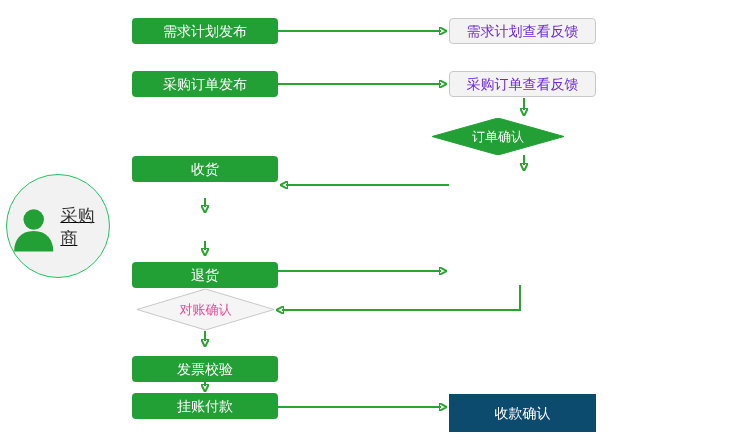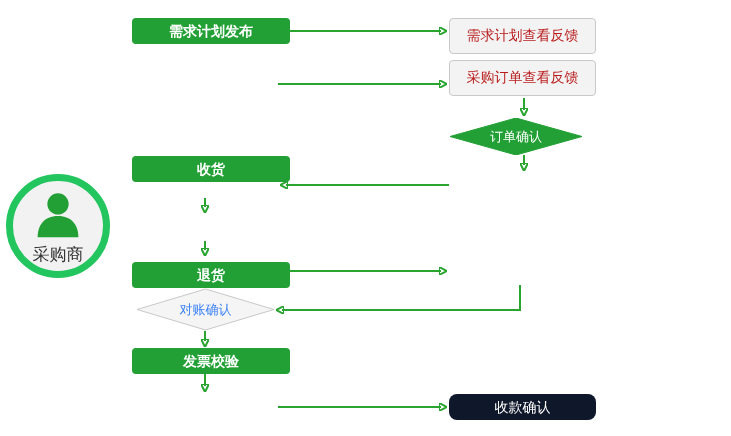--- a/index.html
+++ b/index.html
@@ -2,37 +2,37 @@
 <html><head>
 <meta charset="utf-8">
 <style>
   html,body{margin:0;padding:0;background:#ffffff;}
   body{font-family:"Liberation Sans","DejaVu Sans",sans-serif;}
   .canvas{position:relative;width:731px;height:436px;background:#ffffff;overflow:hidden;}
 
   
   .node{position:absolute;display:flex;align-items:center;justify-content:center;
         box-sizing:border-box;font-size:14px;line-height:1;}
-  .green-box{width:158px;height:26px;background:#23a035;color:#ffffff;border-radius:4px;font-weight:bold;}
-  .gray-box{width:147px;height:36px;background:#f3f3f3;color:#b91c1c;
-            border:1px solid #c9c9c9;border-radius:4px;font-size:14px;font-family:Liberation Mono, monospace;}
-  .red-box{width:147px;height:26px;background:#0f172a;color:#ffffff;border-radius:8px;}
+  .green-box{width:146px;height:26px;background:#23a035;color:#ffffff;border-radius:4px;}
+  .gray-box{width:147px;height:26px;background:#f3f3f3;color:#6d28d9;
+            border:1px solid #c9c9c9;border-radius:4px;font-size:14px;}
+  .red-box{width:147px;height:38px;background:#0c4a6e;color:#ffffff;border-radius:0;}
 
   
   .diamond{position:absolute;}
   .diamond svg{position:absolute;left:0;top:0;width:100%;height:100%;}
   .diamond .d-label{position:absolute;left:0;top:0;width:100%;height:100%;
         display:flex;align-items:center;justify-content:center;font-size:13px;}
   .d-green .d-label{color:#ffffff;}
-  .d-gray .d-label{color:#3b82f6;}
+  .d-gray .d-label{color:#ec4899;}
 
   
   .actor{position:absolute;width:104px;height:104px;border-radius:50%;
-         background:#f2f2f2;border:7px solid #22c55e;box-sizing:border-box;
-         display:flex;flex-direction:column;align-items:center;}
+         background:#f2f2f2;border:1px solid #22c55e;box-sizing:border-box;
+         display:flex;flex-direction:row;align-items:center;text-decoration:underline;}
   .actor svg{margin-top:10px;}
   .actor .actor-label{font-size:17px;color:#333333;margin-top:2px;}
 
   
   .edges-svg{position:absolute;left:0;top:0;width:731px;height:436px;pointer-events:none;}
   .edges-svg path{stroke:#28a42f;stroke-width:2;fill:none;}
 </style>
 </head>
 <body>
 
@@ -63,46 +63,52 @@
       <circle cx="30" cy="14" r="11.5" fill="#23a035"></circle>
       <path d="M30 27 C15 27 8 37 8 50 L52 50 C52 37 45 27 30 27 Z" fill="#23a035"></path>
     </svg>
     <span class="actor-label">采购商</span>
   </div>
 
 
   <div class="node green-box" style="left:132px;top:18px">
     <span>需求计划发布</span>
   </div>
+  <div class="node green-box" style="left:132px;top:71px">
+    <span>采购订单发布</span>
+  </div>
   <div class="node green-box" style="left:132px;top:156px">
     <span>收货</span>
   </div>
   <div class="node green-box" style="left:132px;top:262px">
     <span>退货</span>
   </div>
 
   <div class="diamond d-gray" style="left:136px;top:288px;width:139px;height:43px">
     <svg viewBox="0 0 139 43" preserveAspectRatio="none">
       <polygon points="69.5,1 138,21.5 69.5,42 1,21.5" fill="#f5f5f5" stroke="#c8c8c8" stroke-width="1"></polygon>
     </svg>
     <span class="d-label">对账确认</span>
   </div>
 
-  <div class="node green-box" style="left:132px;top:348px">
+  <div class="node green-box" style="left:132px;top:356px">
     <span>发票校验</span>
+  </div>
+  <div class="node green-box" style="left:132px;top:393px">
+    <span>挂账付款</span>
   </div>
 
   <div class="node gray-box" style="left:449px;top:18px">
     <span>需求计划查看反馈</span>
   </div>
-  <div class="node gray-box" style="left:449px;top:60px">
+  <div class="node gray-box" style="left:449px;top:71px">
     <span>采购订单查看反馈</span>
   </div>
 
-  <div class="diamond d-green" style="left:450px;top:118px;width:132px;height:37px">
+  <div class="diamond d-green" style="left:432px;top:118px;width:132px;height:37px">
     <svg viewBox="0 0 132 37" preserveAspectRatio="none">
       <polygon points="66,0 132,18.5 66,37 0,18.5" fill="#23a035" stroke="#23a035" stroke-width="1"></polygon>
     </svg>
     <span class="d-label">订单确认</span>
   </div>
 
   <div class="node red-box" style="left:449px;top:394px">
     <span>收款确认</span>
   </div>
 

